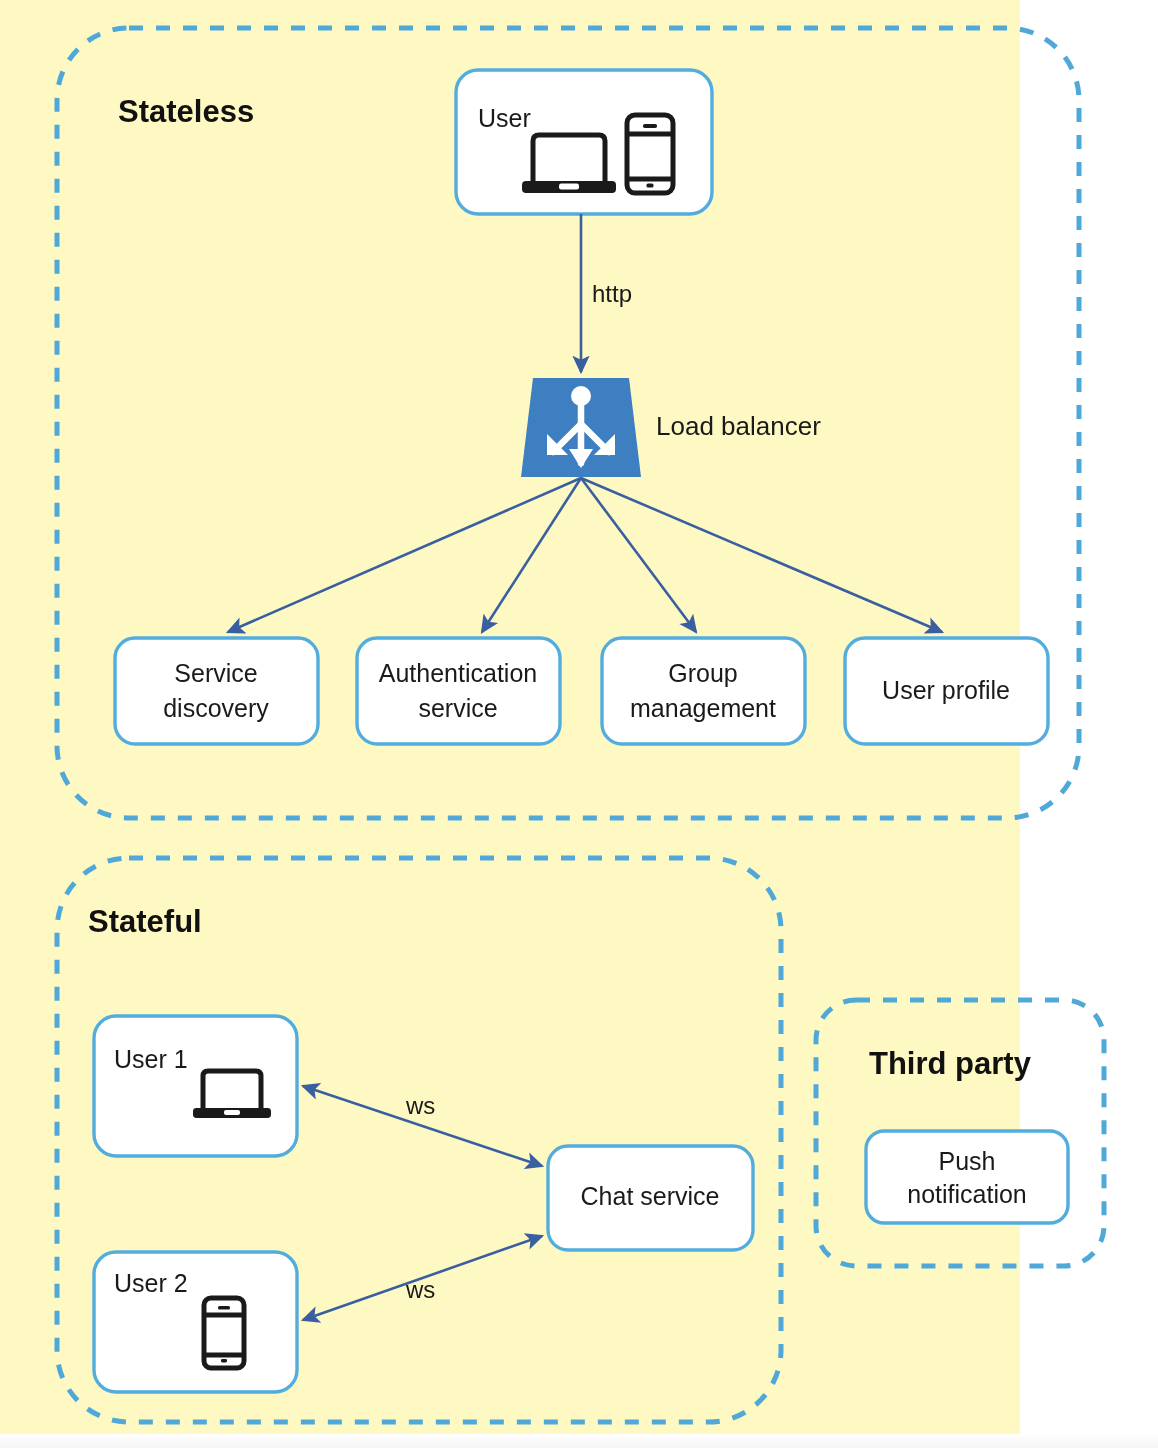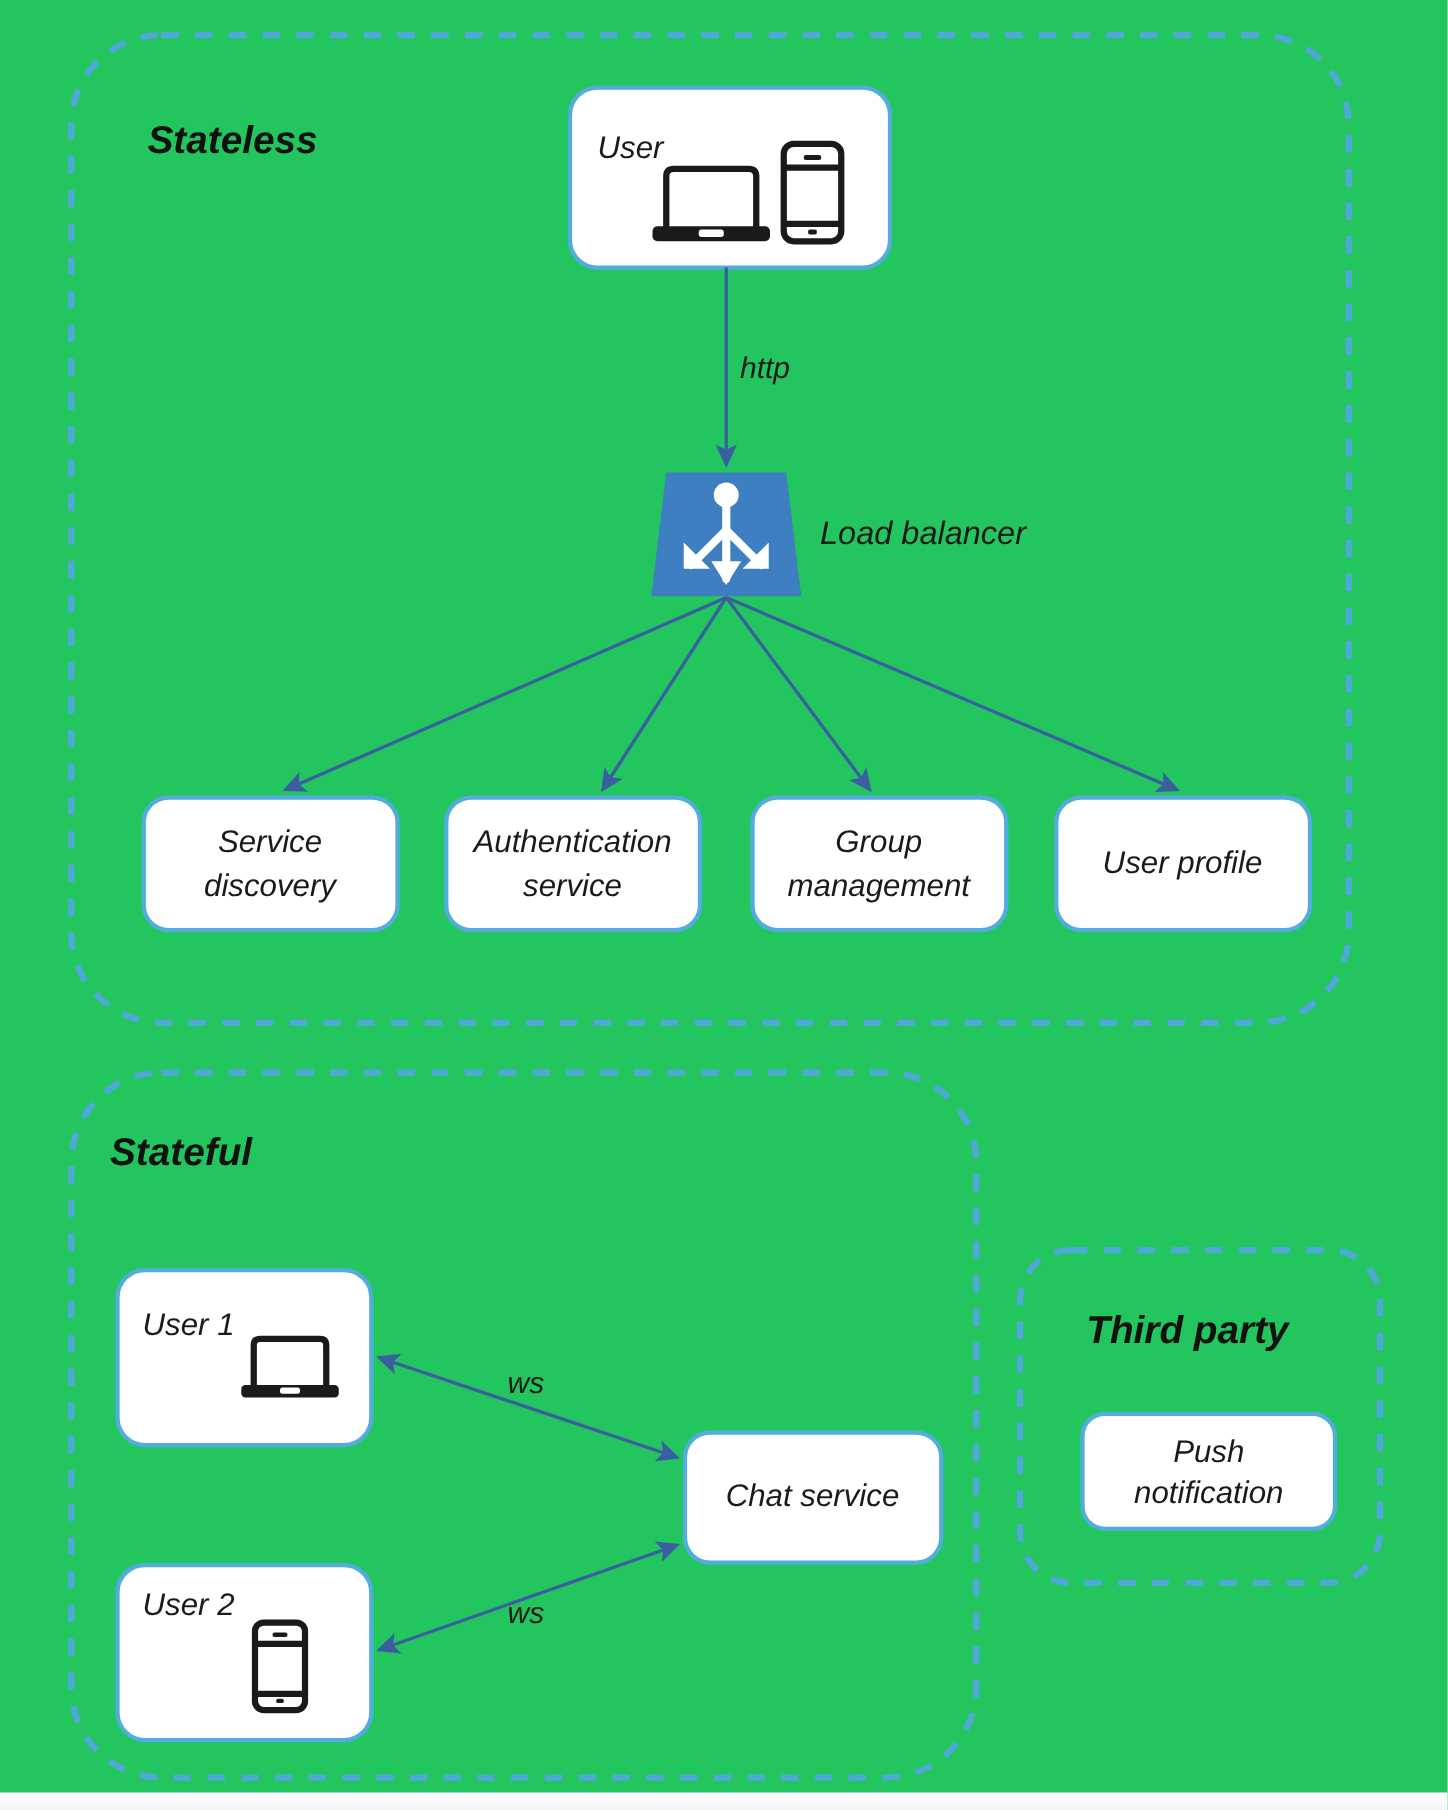--- a/index.html
+++ b/index.html
@@ -10,24 +10,23 @@
   }
   body {
     width: 1158px;
     height: 1448px;
     font-family: "Liberation Sans", sans-serif;
     overflow: hidden;
     position: relative;
   }
   #diagram-root {
     position: relative;
-    width: 1158px;
+    width: 1020px;
     height: 1448px;
-    background: #22c55e;
-    font-style: italic;
+    background: #fef9c3;
   }
   svg#diagram {
     display: block;
     width: 1158px;
     height: 1448px;
   }
   .zone-label {
     font-family: "Liberation Sans", sans-serif;
     font-weight: bold;
     font-size: 31px;

